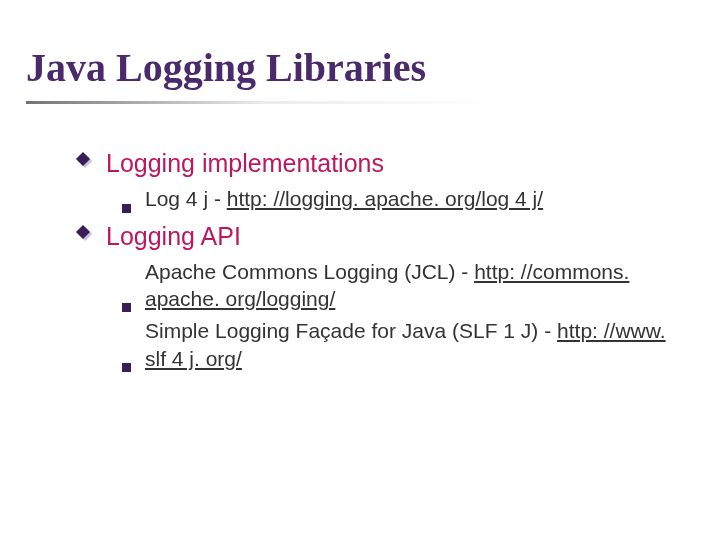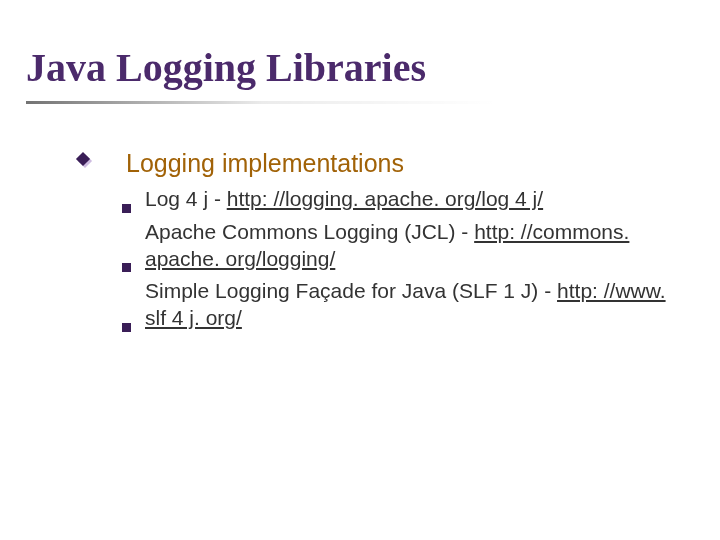--- a/index.html
+++ b/index.html
@@ -64,23 +64,22 @@
     position: absolute;
     left: 0;
     top: 0;
     width: 10px;
     height: 10px;
     background: #3a1e57;
     transform: rotate(45deg);
   }
   .level1-text {
     font-size: 25px;
-    color: #a16207;
+    color: #be185d;
     line-height: 1.25;
-    margin-left: 20px;
   }
   .level2 {
     display: flex;
     align-items: flex-end;
     margin: 5px 0 5px 44px;
   }
   .level2-icon {
     flex: 0 0 9px;
     width: 9px;
     height: 9px;
@@ -116,20 +115,24 @@
     </div>
 
     <div class="level2">
       <span class="level2-icon"></span>
       <span class="level2-text">
         <span>Log 4 j - </span><a class="link" href="#">http: //logging. apache. org/log 4 j/</a><span></span>
       </span>
     </div>
 
 
+    <div class="level1">
+      <span class="level1-icon"></span>
+      <span class="level1-text">Logging API</span>
+    </div>
 
     <div class="level2">
       <span class="level2-icon"></span>
       <span class="level2-text">
         <span>Apache Commons Logging (JCL) - </span><a class="link" href="#">http: //commons. apache. org/logging/</a><span></span>
       </span>
     </div>
 
     <div class="level2">
       <span class="level2-icon"></span>

